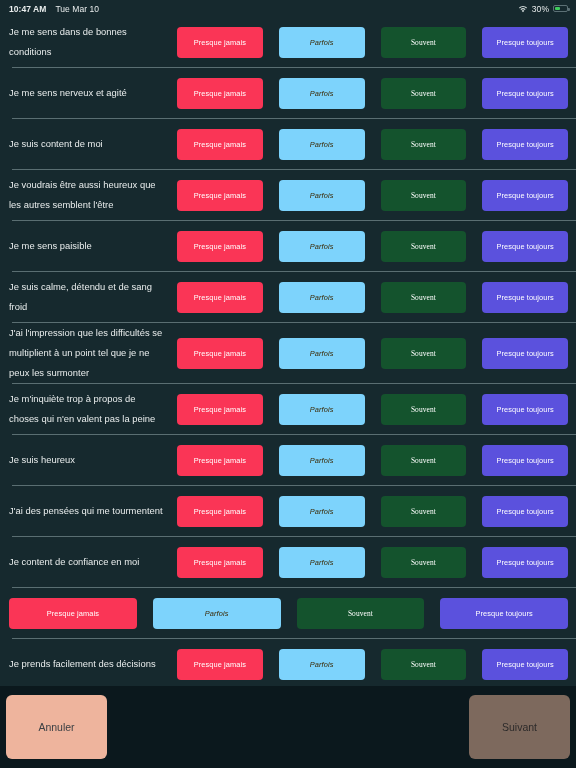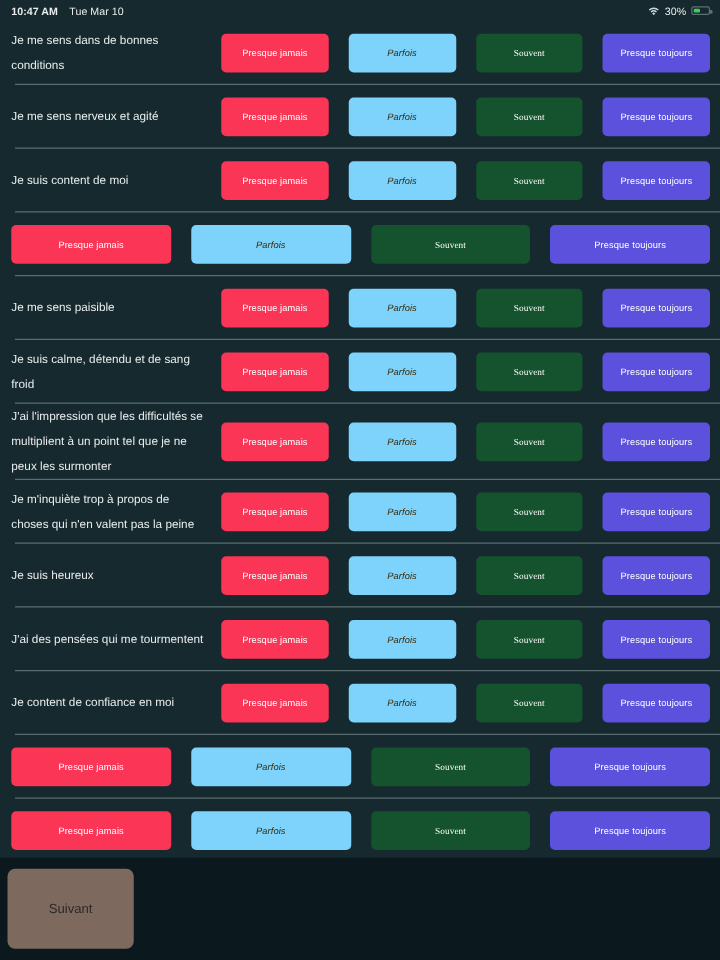--- a/index.html
+++ b/index.html
@@ -211,20 +211,21 @@
         <div class="row-label">Je suis content de moi</div>
         <div class="options">
           <button class="opt c0">Presque jamais</button>
           <button class="opt c1">Parfois</button>
           <button class="opt c2">Souvent</button>
           <button class="opt c3">Presque toujours</button>
         </div>
       </div>
       <div class="divider"></div>
       <div class="row">
+        <div class="row-label">Je voudrais être aussi heureux que les autres semblent l'être</div>
         <div class="options">
           <button class="opt c0">Presque jamais</button>
           <button class="opt c1">Parfois</button>
           <button class="opt c2">Souvent</button>
           <button class="opt c3">Presque toujours</button>
         </div>
       </div>
       <div class="divider"></div>
       <div class="row">
         <div class="row-label">Je me sens paisible</div>
@@ -299,30 +300,32 @@
       <div class="row">
         <div class="options">
           <button class="opt c0">Presque jamais</button>
           <button class="opt c1">Parfois</button>
           <button class="opt c2">Souvent</button>
           <button class="opt c3">Presque toujours</button>
         </div>
       </div>
       <div class="divider"></div>
       <div class="row">
+        <div class="row-label">Je prends facilement des décisions</div>
         <div class="options">
           <button class="opt c0">Presque jamais</button>
           <button class="opt c1">Parfois</button>
           <button class="opt c2">Souvent</button>
           <button class="opt c3">Presque toujours</button>
         </div>
       </div>
       <div class="divider"></div>
       <div class="row">
         <div class="row-label"></div>
       </div>
     </div>
 
   <div class="footer">
+    <button class="footer-btn btn-cancel">Annuler</button>
     <button class="footer-btn btn-next">Suivant</button>
   </div>
 
 </div>
 
 </body></html>

